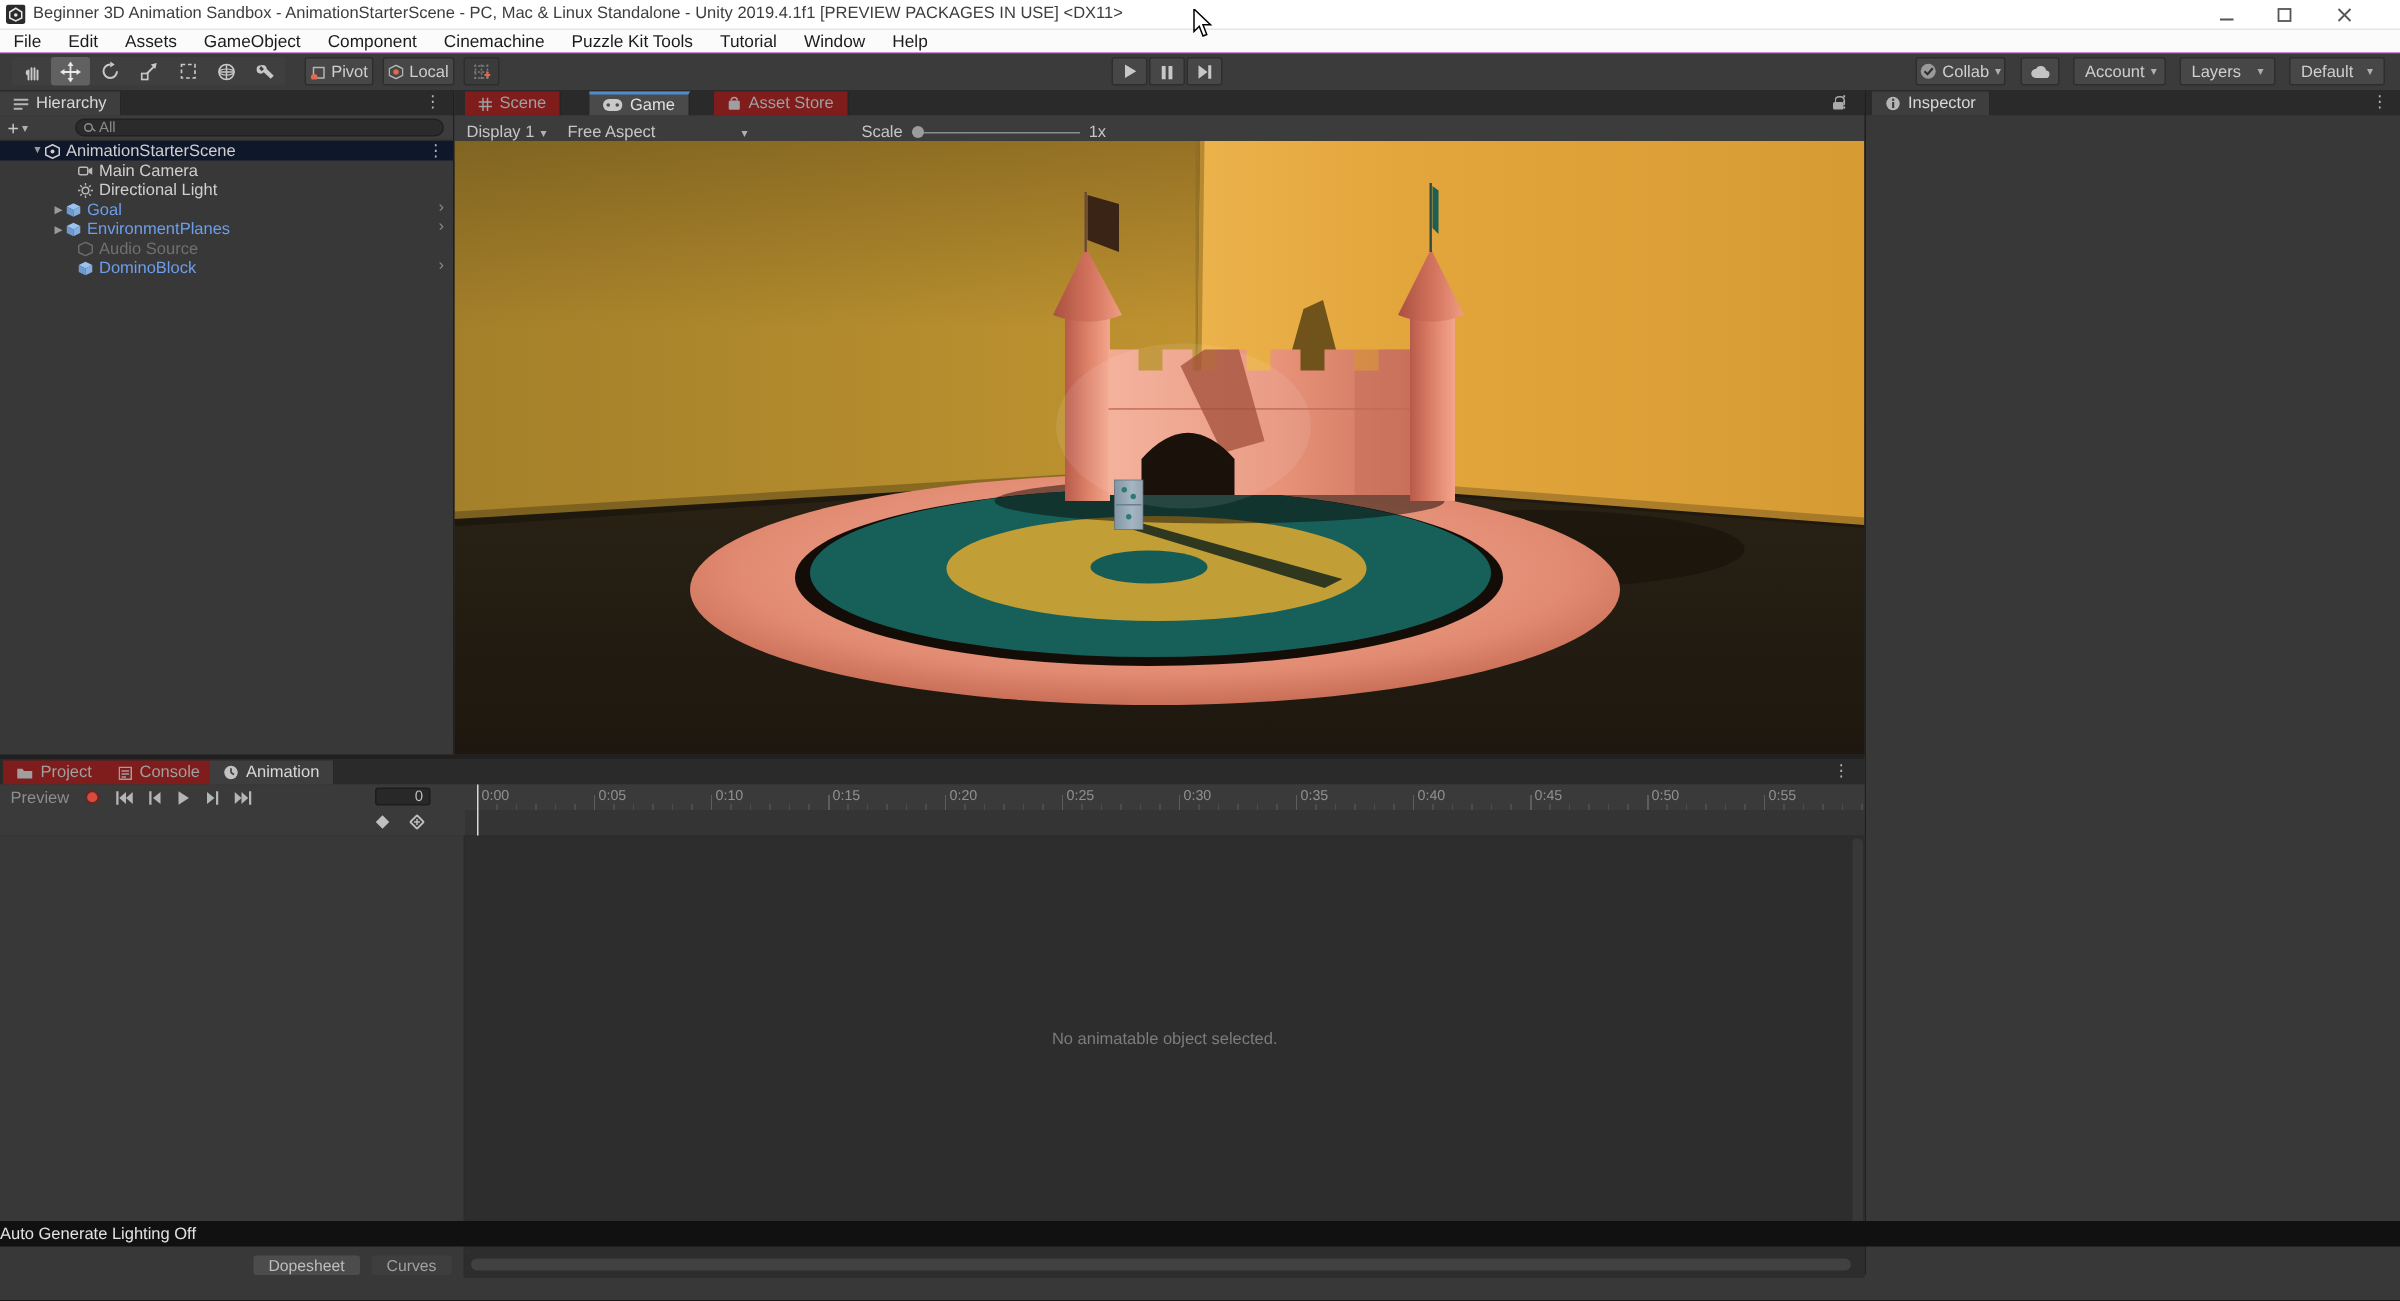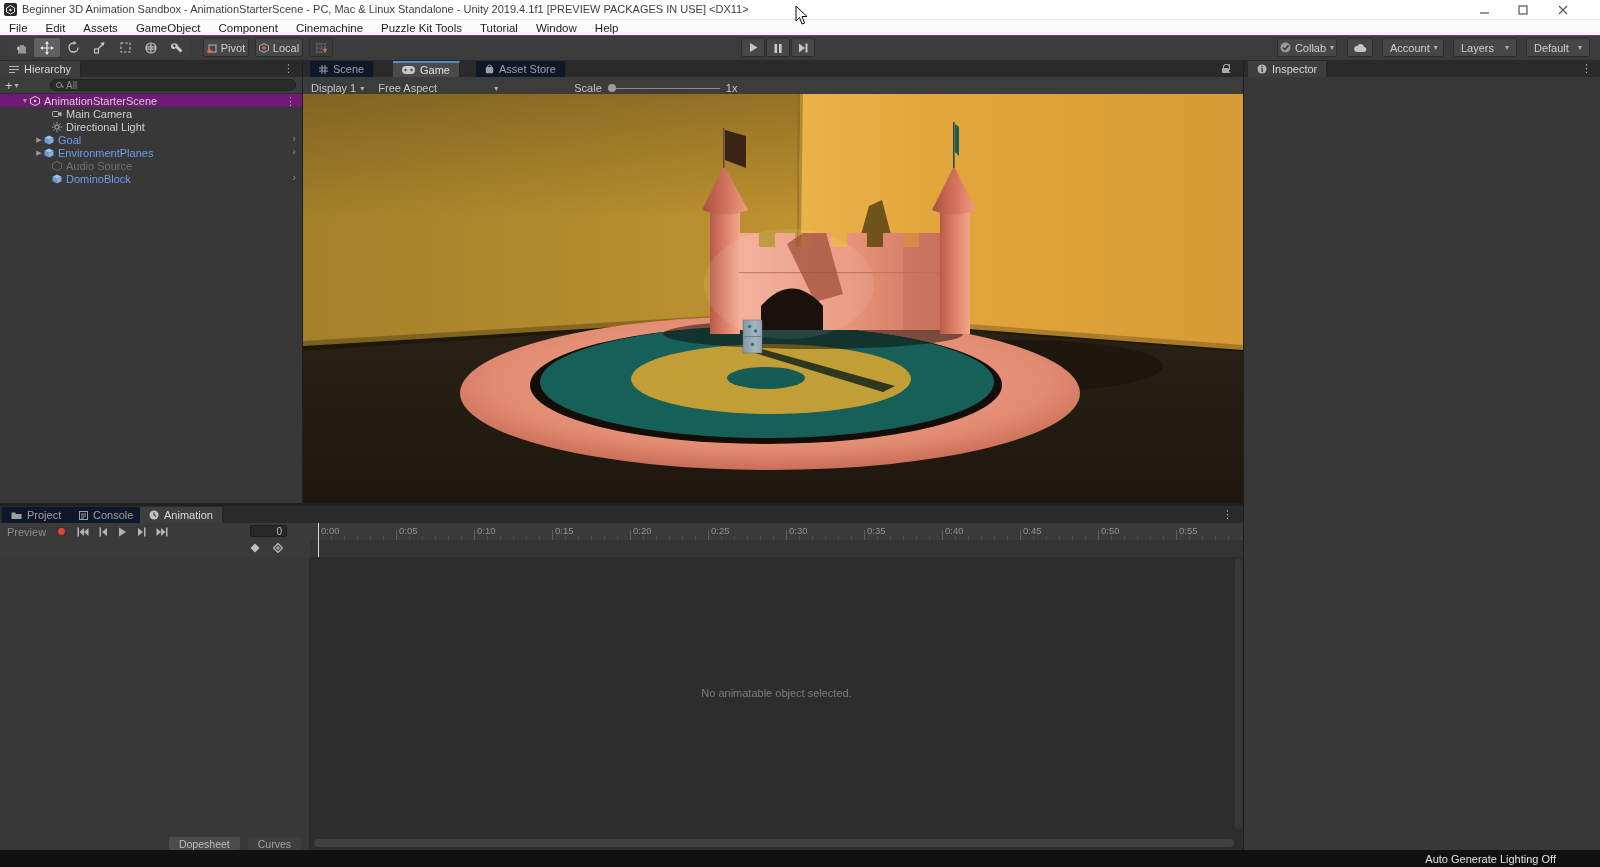--- a/index.html
+++ b/index.html
@@ -19,21 +19,21 @@
   #toolbar{left:0;top:36px;width:1600px;height:24px;background:#3b3b3b;border-bottom:3px solid #0f766e;}
   .toolbtn{position:absolute;top:2px;height:19px;width:26px;background:#3f3f3f;display:flex;align-items:center;justify-content:center;color:#c8c8c8;}
   .toolbtn.sel{background:#616161;border-radius:2px;}
   .pill{position:absolute;top:2px;height:19px;background:#474747;border:1px solid #2e2e2e;border-radius:2px;
         display:flex;align-items:center;justify-content:center;gap:4px;color:#cfcfcf;font-size:11px;box-sizing:border-box;}
   .caret{font-size:8px;color:#b0b0b0;}
 
   
   .tabstrip{background:#2a2a2a;}
   .tab{position:absolute;top:1px;height:16px;display:flex;align-items:center;gap:5px;padding:0 9px;
-       font-size:11px;color:#9f9f9f;background:#0f172a;border-right:1px solid #252525;box-sizing:border-box;}
+       font-size:11px;color:#9f9f9f;background:#7f1d1d;border-right:1px solid #252525;box-sizing:border-box;}
   .tab.active{background:#3e3e3e;color:#d8d8d8;}
   .tab.active-blue{background:#4a4a4a;color:#e0e0e0;border-top:2px solid #4f8cc9;height:16px;top:1px;}
   .kebab{color:#b5b5b5;font-size:11px;line-height:10px;}
   .lockico{width:8px;height:9px;position:relative;}
   .lockico:before{content:"";position:absolute;left:1px;top:0;width:5px;height:5px;border:1px solid #aaa;border-bottom:none;border-radius:3px 3px 0 0;}
   .lockico:after{content:"";position:absolute;left:0;top:4px;width:7px;height:5px;background:#aaa;border-radius:1px;}
 
   
   #hierarchy{left:0;top:60px;width:302px;height:443px;background:#383838;}
   #hier-toolbar{left:0;top:17px;width:302px;height:16px;background:#3c3c3c;border-bottom:1px solid #2e2e2e;}
@@ -70,21 +70,21 @@
   #keyrow-right{left:310px;top:34px;width:933px;height:17px;background:#343434;border-bottom:1px solid #2a2a2a;}
   #anim-left{left:0;top:51px;width:310px;height:278px;background:#383838;border-right:1px solid #2b2b2b;box-sizing:border-box;}
   #anim-right{left:310px;top:51px;width:933px;height:278px;background:#2d2d2d;}
   #anim-bottom-left{left:0;top:329px;width:310px;height:17px;background:#383838;display:flex;align-items:center;justify-content:flex-end;gap:8px;padding-right:8px;box-sizing:border-box;border-right:1px solid #2b2b2b;}
   #anim-bottom-right{left:310px;top:329px;width:933px;height:17px;background:#2d2d2d;}
   .sheetbtn{height:13px;font-size:10.5px;color:#a0a0a0;display:flex;align-items:center;padding:0 10px;background:#3e3e3e;border-radius:2px;}
   .sheetbtn.on{background:#4c4c4c;color:#bdbdbd;}
   #empty-msg{position:absolute;left:0;right:0;top:130px;text-align:center;font-size:11px;color:#7c7c7c;}
 
   
-  #statusbar{left:0;top:850px;width:1600px;height:17px;background:#111111;display:flex;align-items:center;justify-content:flex-end;padding-right:44px;box-sizing:border-box;}
+  #statusbar{left:0;top:814px;width:1600px;height:17px;background:#111111;display:flex;align-items:center;padding-right:44px;box-sizing:border-box;}
   #status-right{font-size:11px;color:#e2e2e2;}
 
   .vdiv{background:#1f1f1f;}
   svg{display:block;}
 </style>
 </head>
 <body>
 
 <div id="screen">
 
@@ -252,21 +252,21 @@
       <div class="abs kebab" style="right:8px;top:3px">⋮</div>
     </div>
     <div id="hier-toolbar" class="abs">
       <div class="abs" style="left:5px;top:1px;color:#c8c8c8;font-size:13px;display:flex;align-items:center;gap:2px">+<span class="caret">▾</span></div>
       <div id="hier-search" class="abs">
         <span class="mag"></span>
         <span style="font-size:10px;color:#8b8b8b">All</span>
       </div>
     </div>
 
-    <div class="row" style="top:34px;background:#701a75">
+    <div class="row" style="top:34px;background:#0f172a">
       <span class="arrow" style="margin-left:20px">▼</span>
       <svg class="cubeico" viewBox="0 0 10 10">
           <polygon points="5,0.5 9.5,2.7 9.5,7.3 5,9.5 0.5,7.3 0.5,2.7" fill="none" stroke="#cfcfcf" stroke-width="1"></polygon>
           <circle cx="5" cy="5" r="1.3" fill="#cfcfcf"></circle>
         </svg>
       <span>AnimationStarterScene</span>
       <span class="abs kebab" style="right:6px;top:2px">⋮</span>
     </div>
     <div class="row" style="top:47px">
       <svg class="cubeico" style="margin-left:52px" viewBox="0 0 10 10">

